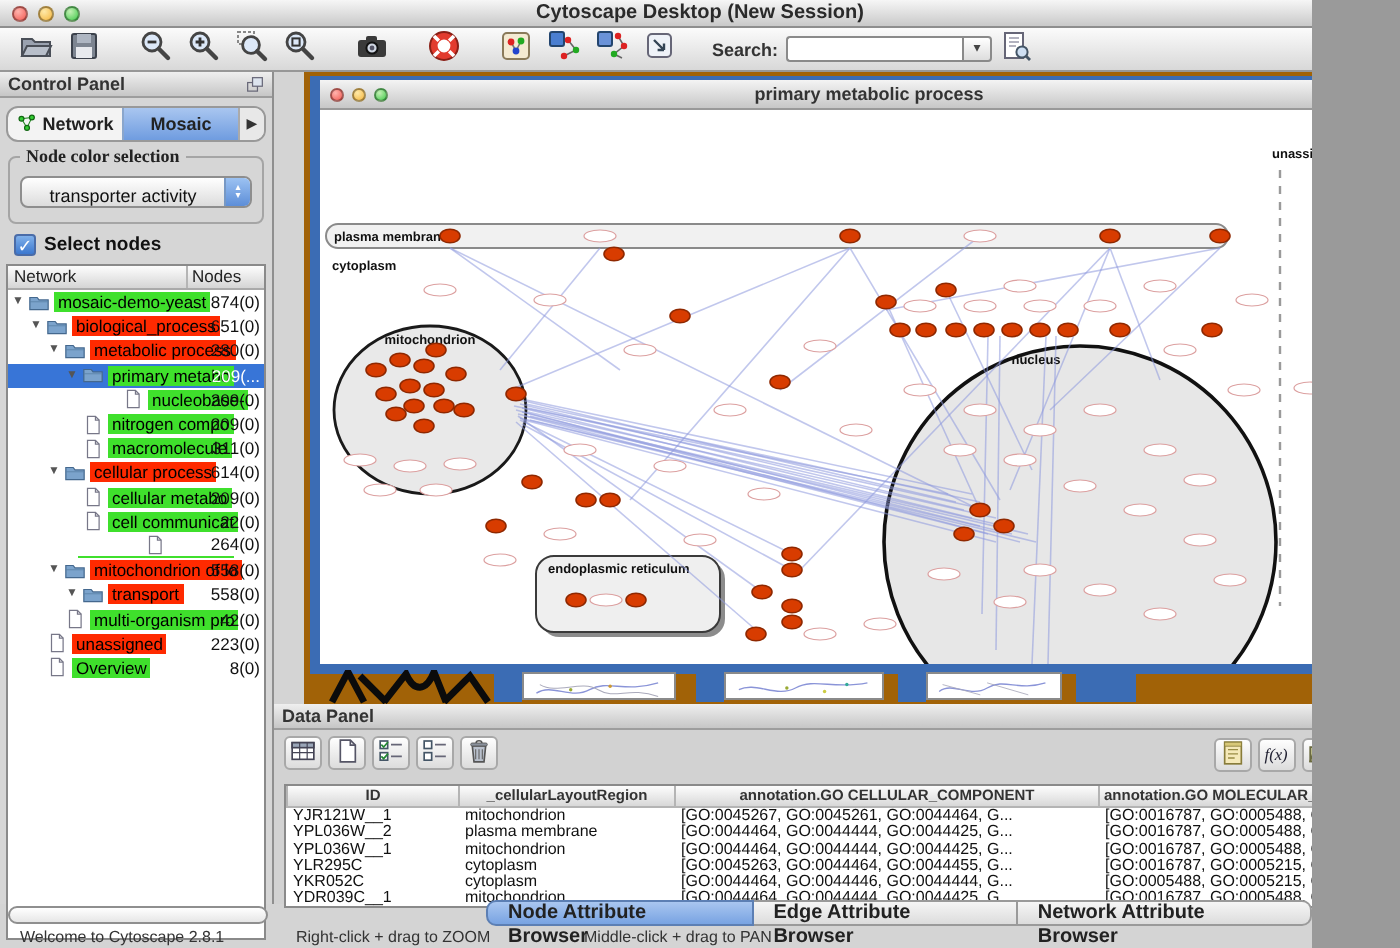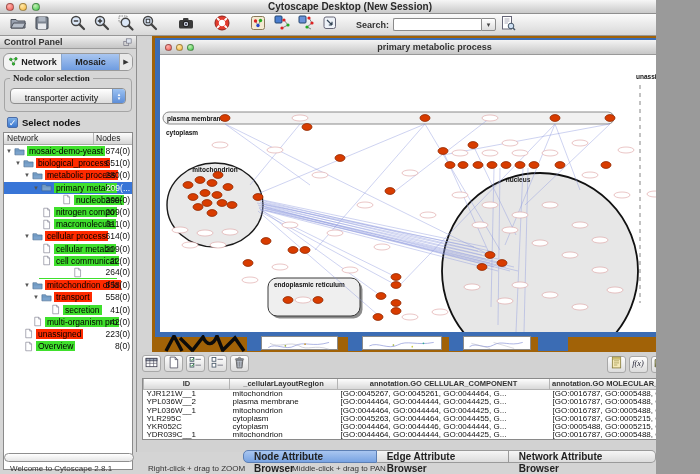--- a/index.html
+++ b/index.html
@@ -434,31 +434,20 @@
           <div class="trow" style="padding-left: 29px;">
             <span class="arrow">▼</span>
             <span class="ticon">
               <svg viewBox="0 0 18 18">
                 <path d="M1.5 4.5h6l1.5 2h7.5V14.5H1.5z" fill="#7ba3cc" stroke="#44688e"></path>
                 <path d="M1.5 8h15" stroke="#5a82a8" stroke-width=".7"></path>
               </svg>
             </span>
             <span class="chip red">transport</span>
             <span class="cnt">558(0)</span>
-          </div>
-          <div class="trow" style="padding-left: 38px;">
-            <span class="arrow"></span>
-            <span class="ticon">
-              <svg viewBox="0 0 18 18">
-                <path d="M4.5 2h6.5l3 3v11h-9.5z" fill="#fff" stroke="#778"></path>
-                <path d="M11 2v3h3" fill="none" stroke="#778"></path>
-              </svg>
-            </span>
-            <span class="chip green">secretion</span>
-            <span class="cnt">41(0)</span>
           </div>
           <div class="trow" style="padding-left: 20px;">
             <span class="arrow"></span>
             <span class="ticon">
               <svg viewBox="0 0 18 18">
                 <path d="M4.5 2h6.5l3 3v11h-9.5z" fill="#fff" stroke="#778"></path>
                 <path d="M11 2v3h3" fill="none" stroke="#778"></path>
               </svg>
             </span>
             <span class="chip green">multi-organism pro</span>
@@ -688,20 +677,27 @@
         <svg viewBox="0 0 68 14">
             <path d="M2 9c8-6 18 4 28-2s18 2 34-3" stroke="#8a94d8" fill="none" stroke-width=".8"></path>
             <path d="M4 5l22 6M30 4l24 7" stroke="#aab" stroke-width=".5"></path>
           </svg>
       </div>
       <div class="frag-blue" style="left:386px;width:30px"></div>
     </div>
   </div>
 
   <div class="data-panel">
+    <div class="panel-header">
+      <span>Data Panel</span>
+      <span class="float-ic"><svg viewBox="0 0 18 18">
+            <rect x="3" y="7" width="8" height="7" fill="none" stroke="#667"></rect>
+            <rect x="7" y="3" width="8" height="7" fill="#dde4ee" stroke="#667"></rect>
+          </svg></span>
+    </div>
     <div class="dp-toolbar">
       <div class="dp-left"><button class="dp-btn">
             <span><svg viewBox="0 0 18 18">
                 <rect x="2.5" y="4" width="13" height="10" fill="#fff" stroke="#445"></rect>
                 <rect x="2.5" y="4" width="13" height="3" fill="#9aa6b8" stroke="#445"></rect>
                 <path d="M2.5 10h13M7 4v10M11.5 4v10" stroke="#445" stroke-width=".7"></path>
               </svg></span>
           </button><button class="dp-btn">
             <span><svg viewBox="0 0 18 18">
                 <path d="M5 2.5h6l3 3v10H5z" fill="#fff" stroke="#556"></path>

